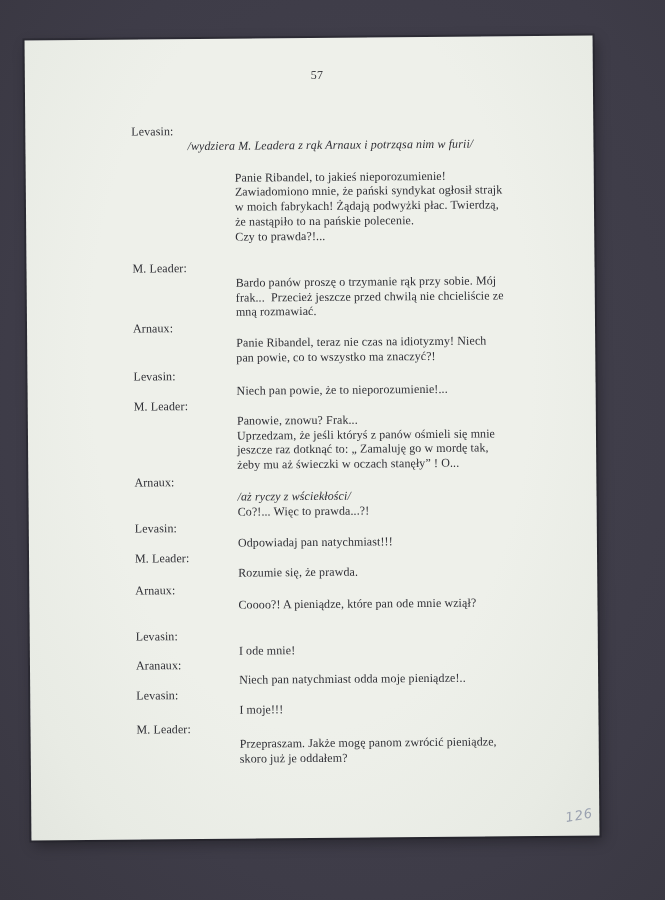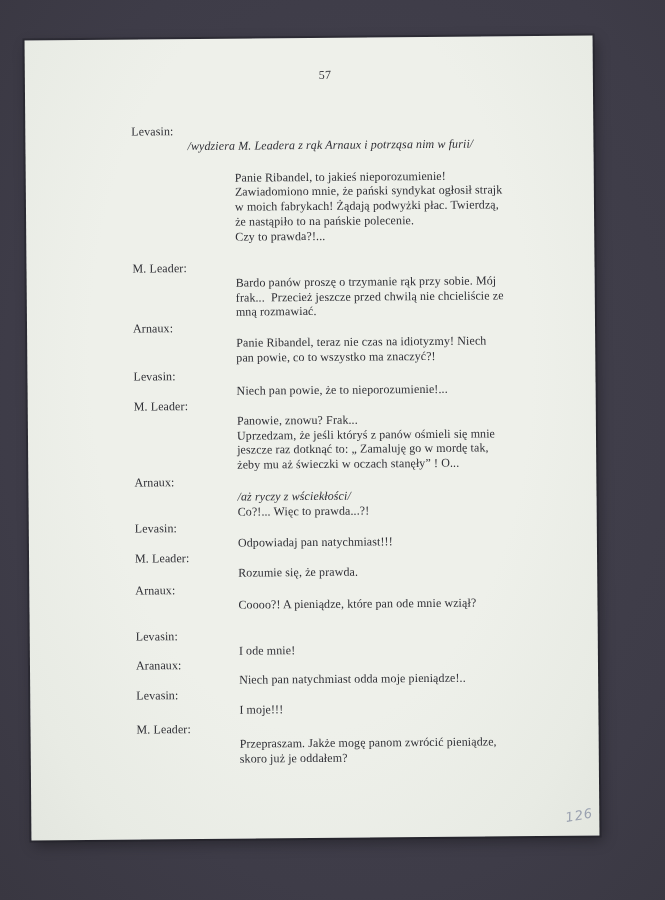--- a/index.html
+++ b/index.html
@@ -32,21 +32,21 @@
     box-shadow:
       0 0 0 2px rgba(28, 28, 36, 0.45),
       3px 5px 14px rgba(0, 0, 0, 0.35);
     color: #303036;
     font-size: 12px;
     letter-spacing: 0.1px;
   }
   .pageno {
     position: absolute;
     top: 30px;
-    left: 294px;
+    left: 286px;
     line-height: 15px;
   }
   .entry {
     position: absolute;
     left: 0;
     width: 100%;
     line-height: 14.8px;
   }
   .speaker { padding-left: 106px; }
   .stage   { padding-left: 162px; font-style: italic; }

